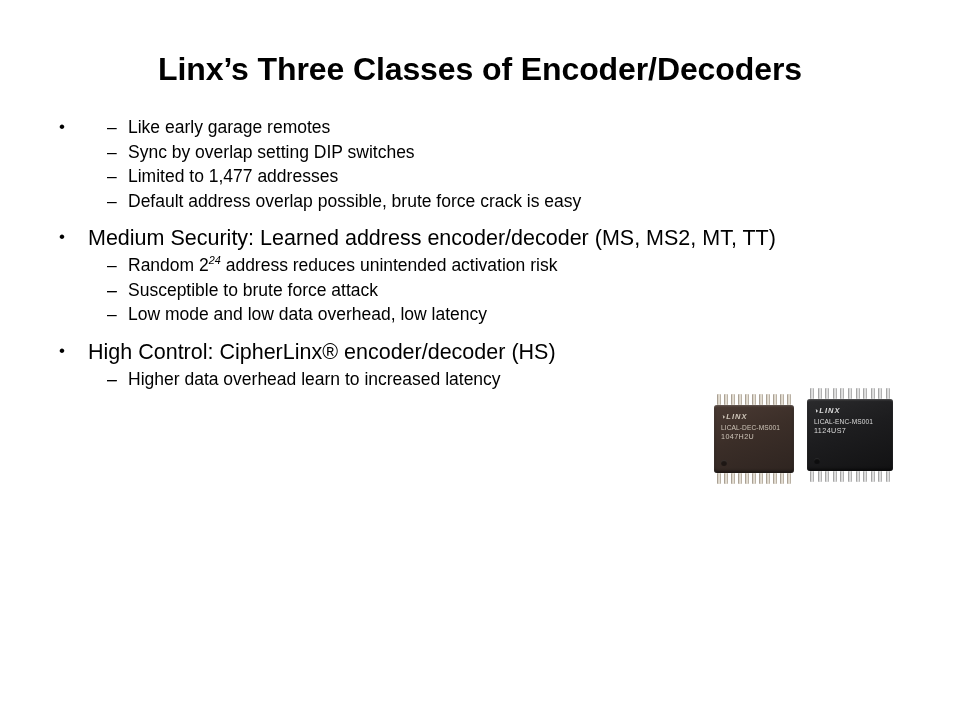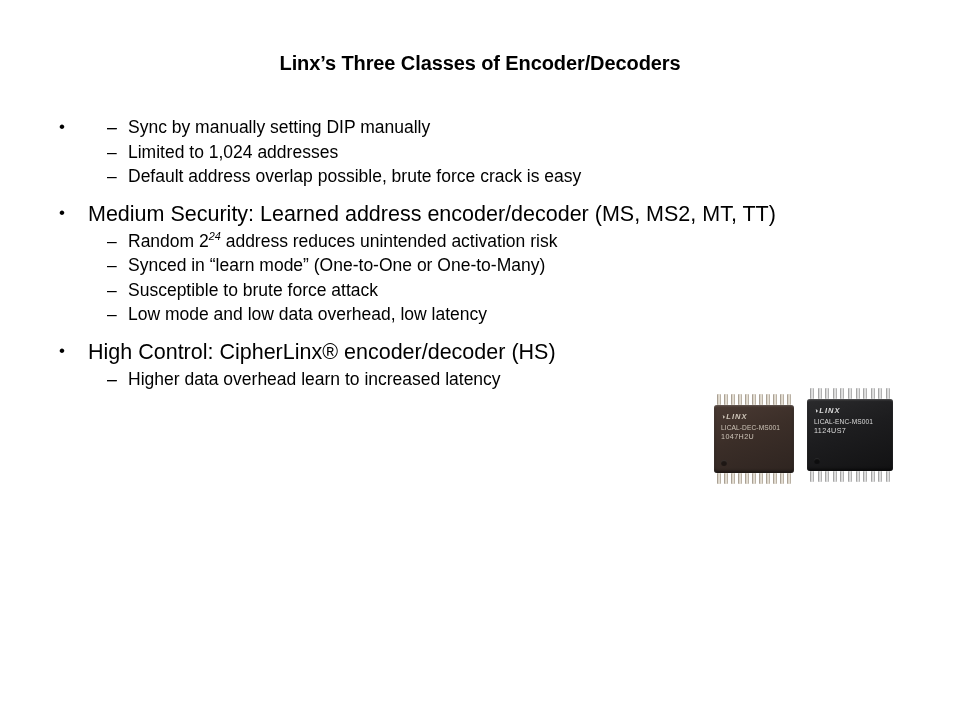--- a/index.html
+++ b/index.html
@@ -23,21 +23,21 @@
     background: #ffffff;
   }
 
   
   .slide-title {
     position: absolute;
     left: 0;
     top: 52px;
     width: 960px;
     text-align: center;
-    font-size: 20px;
+    font-size: 32px;
     font-weight: bold;
     letter-spacing: -0.1px;
     line-height: 1.12;
     color: #000000;
   }
 
   
   .body-area {
     position: absolute;
     left: 55px;
@@ -187,47 +187,47 @@
   <div class="slide-title">Linx’s Three Classes of Encoder/Decoders</div>
 
   <div class="body-area">
 
     <div class="group">
       <div class="l1">
         <span class="dot">•</span>
       </div>
       <div class="l2">
         <span class="dash">–</span>
-      </div>
-      <div class="l2">
-        <span class="dash">–</span>
-        <span>Sync by manually setting DIP manually</span>
-      </div>
-      <div class="l2">
-        <span class="dash">–</span>
-        <span>Limited to 1,024 addresses</span>
+        <span>Like early garage remotes</span>
+      </div>
+      <div class="l2">
+        <span class="dash">–</span>
+        <span>Sync by overlap setting DIP switches</span>
+      </div>
+      <div class="l2">
+        <span class="dash">–</span>
+        <span>Limited to 1,477 addresses</span>
       </div>
       <div class="l2">
         <span class="dash">–</span>
         <span>Default address overlap possible, brute force crack is easy</span>
       </div>
     </div>
 
     <div class="group">
       <div class="l1">
         <span class="dot">•</span>
         <span>Medium Security: Learned address encoder/decoder (MS, MS2, MT, TT)</span>
       </div>
       <div class="l2">
         <span class="dash">–</span>
         <span>Random 2</span><span class="sup">24</span><span> address reduces unintended activation risk</span>
       </div>
       <div class="l2">
         <span class="dash">–</span>
-        <span>Synced in “learn mode” (One-to-One or One-to-Many)</span>
       </div>
       <div class="l2">
         <span class="dash">–</span>
         <span>Susceptible to brute force attack</span>
       </div>
       <div class="l2">
         <span class="dash">–</span>
         <span>Low mode and low data overhead, low latency</span>
       </div>
     </div>

